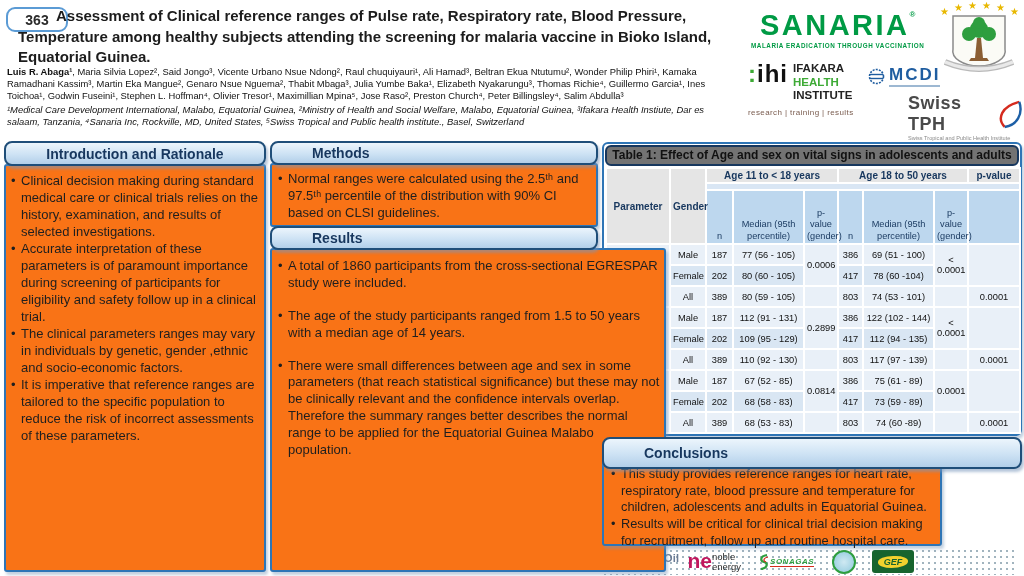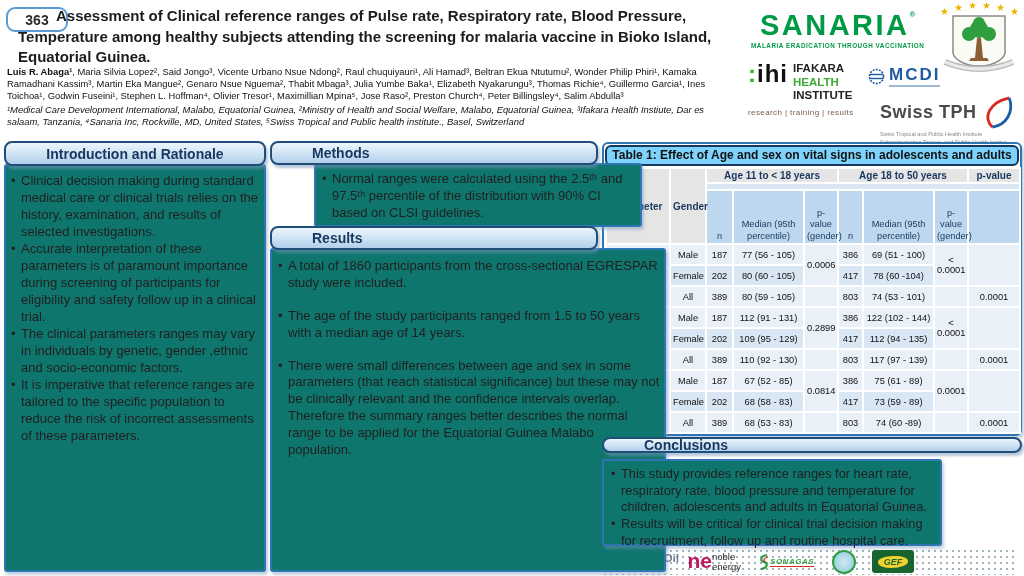--- a/index.html
+++ b/index.html
@@ -27,68 +27,68 @@
   #logo-ifakara { position:absolute; left:748px; top:62px; }
   .ifa-row { display:flex; align-items:flex-start; gap:5px; }
   .ihi-mark { font-size:24px; font-weight:bold; color:#111; line-height:1; letter-spacing:1px; }
   .ihi-mark .dots { color:#3daa35; font-weight:bold; }
   .ifa-lines { font-size:11.5px; font-weight:bold; line-height:1.18; color:#222; }
   .ifa-lines .green { color:#3daa35; }
   .ifa-tag { font-size:8px; color:#7a5c4f; letter-spacing:.4px; margin-top:5px; }
   #logo-mcdi { position:absolute; left:868px; top:66px; display:flex; align-items:center; gap:4px; }
   .mcdi-text { font-size:17px; font-weight:bold; color:#1f5da0; letter-spacing:2px;
                border-bottom:2px solid #9db8d2; line-height:1.1; }
-  #logo-swisstph { position:absolute; left:880px; top:93px; }
+  #logo-swisstph { position:absolute; left:908px; top:93px; }
   .stph-row { display:flex; align-items:center; gap:4px; }
   .stph-name { font-size:18px; color:#4a4a4a; font-weight:bold; letter-spacing:.5px; }
   .stph-sub { font-size:5.6px; color:#8a8a8a; line-height:1.35; }
 
   
   .bar { position:absolute; background:linear-gradient(180deg,#ecf5fc 0%,#cde2f4 55%,#b2cfe9 100%);
          border:2px solid #1f4e79; border-radius:8px; box-shadow:2px 3px 3px rgba(120,150,185,.55);
          color:#17375e; font-weight:bold; font-size:14px; display:flex; align-items:center; z-index:3; }
-  .box { position:absolute; background:#0f766e; border:2px solid #2e75b6; border-radius:3px;
+  .box { position:absolute; background:#f97316; border:2px solid #2e75b6; border-radius:3px;
          box-shadow:2px 3px 3px rgba(120,150,185,.45); color:#1f1f1f; z-index:1; }
   ul.bul { list-style:none; }
   ul.bul li { position:relative; padding-left:10px; }
   ul.bul li::before { content:"\2022"; position:absolute; left:0; top:0; }
 
   #intro-bar { left:4px; top:141px; width:262px; height:25px; justify-content:center; }
   #intro-box { left:4px; top:164px; width:262px; height:408px; padding:6px 3px 0 5px;
                font-size:13px; line-height:1.31; }
   #methods-bar { left:270px; top:141px; width:328px; height:24px; padding-left:40px; }
   #methods-box { left:270px; top:163px; width:328px; height:64px; padding:6px 4px 0 6px;
-                 font-size:13px; line-height:1.3;margin-left:44px; }
+                 font-size:13px; line-height:1.3; }
   #results-bar { left:270px; top:226px; width:328px; height:24px; padding-left:40px; }
   #results-box { left:270px; top:248px; width:396px; height:324px; padding:8px 4px 0 6px;
                  font-size:13px; line-height:1.3; }
   #results-box li + li { margin-top:16px; }
 
   
   #table-wrap { position:absolute; left:602px; top:142px; width:420px; height:294px;
                 border:2px solid #2e75b6; border-radius:6px; background:#fff;
                 box-shadow:2px 3px 3px rgba(120,150,185,.45); padding:1px; }
   #table-title { border:2px solid #17375e; border-radius:6px; text-align:center; font-weight:bold;
-                 font-size:12px; color:#111; padding:1px 0 2px; margin-bottom:1px; background:#7dd3fc; }
+                 font-size:12px; color:#111; padding:1px 0 2px; margin-bottom:1px; background:#737373; }
   table.vt { width:100%; border-collapse:collapse; table-layout:fixed; font-size:9.3px; color:#111; }
   table.vt th, table.vt td { border:2px solid #fff; padding:1px 2px; text-align:center; }
   tr.h1 th { background:#e5e5e5; color:#17375e; font-weight:bold; font-size:10px; }
   th.corner { vertical-align:middle; text-align:left; padding-left:4px; }
   tr.sp td { background:#d9e6f4; height:7px; padding:0; }
   tr.sub th { background:#bdd7ee; font-weight:normal; color:#17375e; vertical-align:bottom;
               font-size:9.2px; height:54px; line-height:1.25; }
   td.param { background:#5b9bd5; color:#102a46; font-weight:bold; text-align:left;
              white-space:pre-line; font-size:9.5px; padding-left:4px; vertical-align:middle; line-height:1.3; }
   tr.rm td, tr.ra td { background:#e9f0f8; }
   tr.rf td { background:#d9e6f3; }
   td.pcell { background:#e3ecf6; }
   tr.body-row { height:21px; }
 
   
-  #concl-bar { left:602px; top:437px; width:420px; height:16px; padding-left:40px; }
+  #concl-bar { left:602px; top:437px; width:420px; height:32px; padding-left:40px; }
   #concl-box { left:602px; top:459px; width:340px; height:87px; padding:5px 5px 0 7px;
                font-size:12.8px; line-height:1.3; }
 
   
   #sponsors { position:absolute; left:602px; top:548px; width:412px; height:27px;
               background-image:radial-gradient(circle,#9fb2bd .7px,transparent .95px);
               background-size:6px 6px; display:flex; align-items:center; }
   .sp-item { display:flex; align-items:center; }
   #sp-marathon { margin-left:10px; flex-direction:column; }
   .marathon-name { font-size:11px; color:#6b7b94; font-weight:bold; letter-spacing:.3px; line-height:1; }

